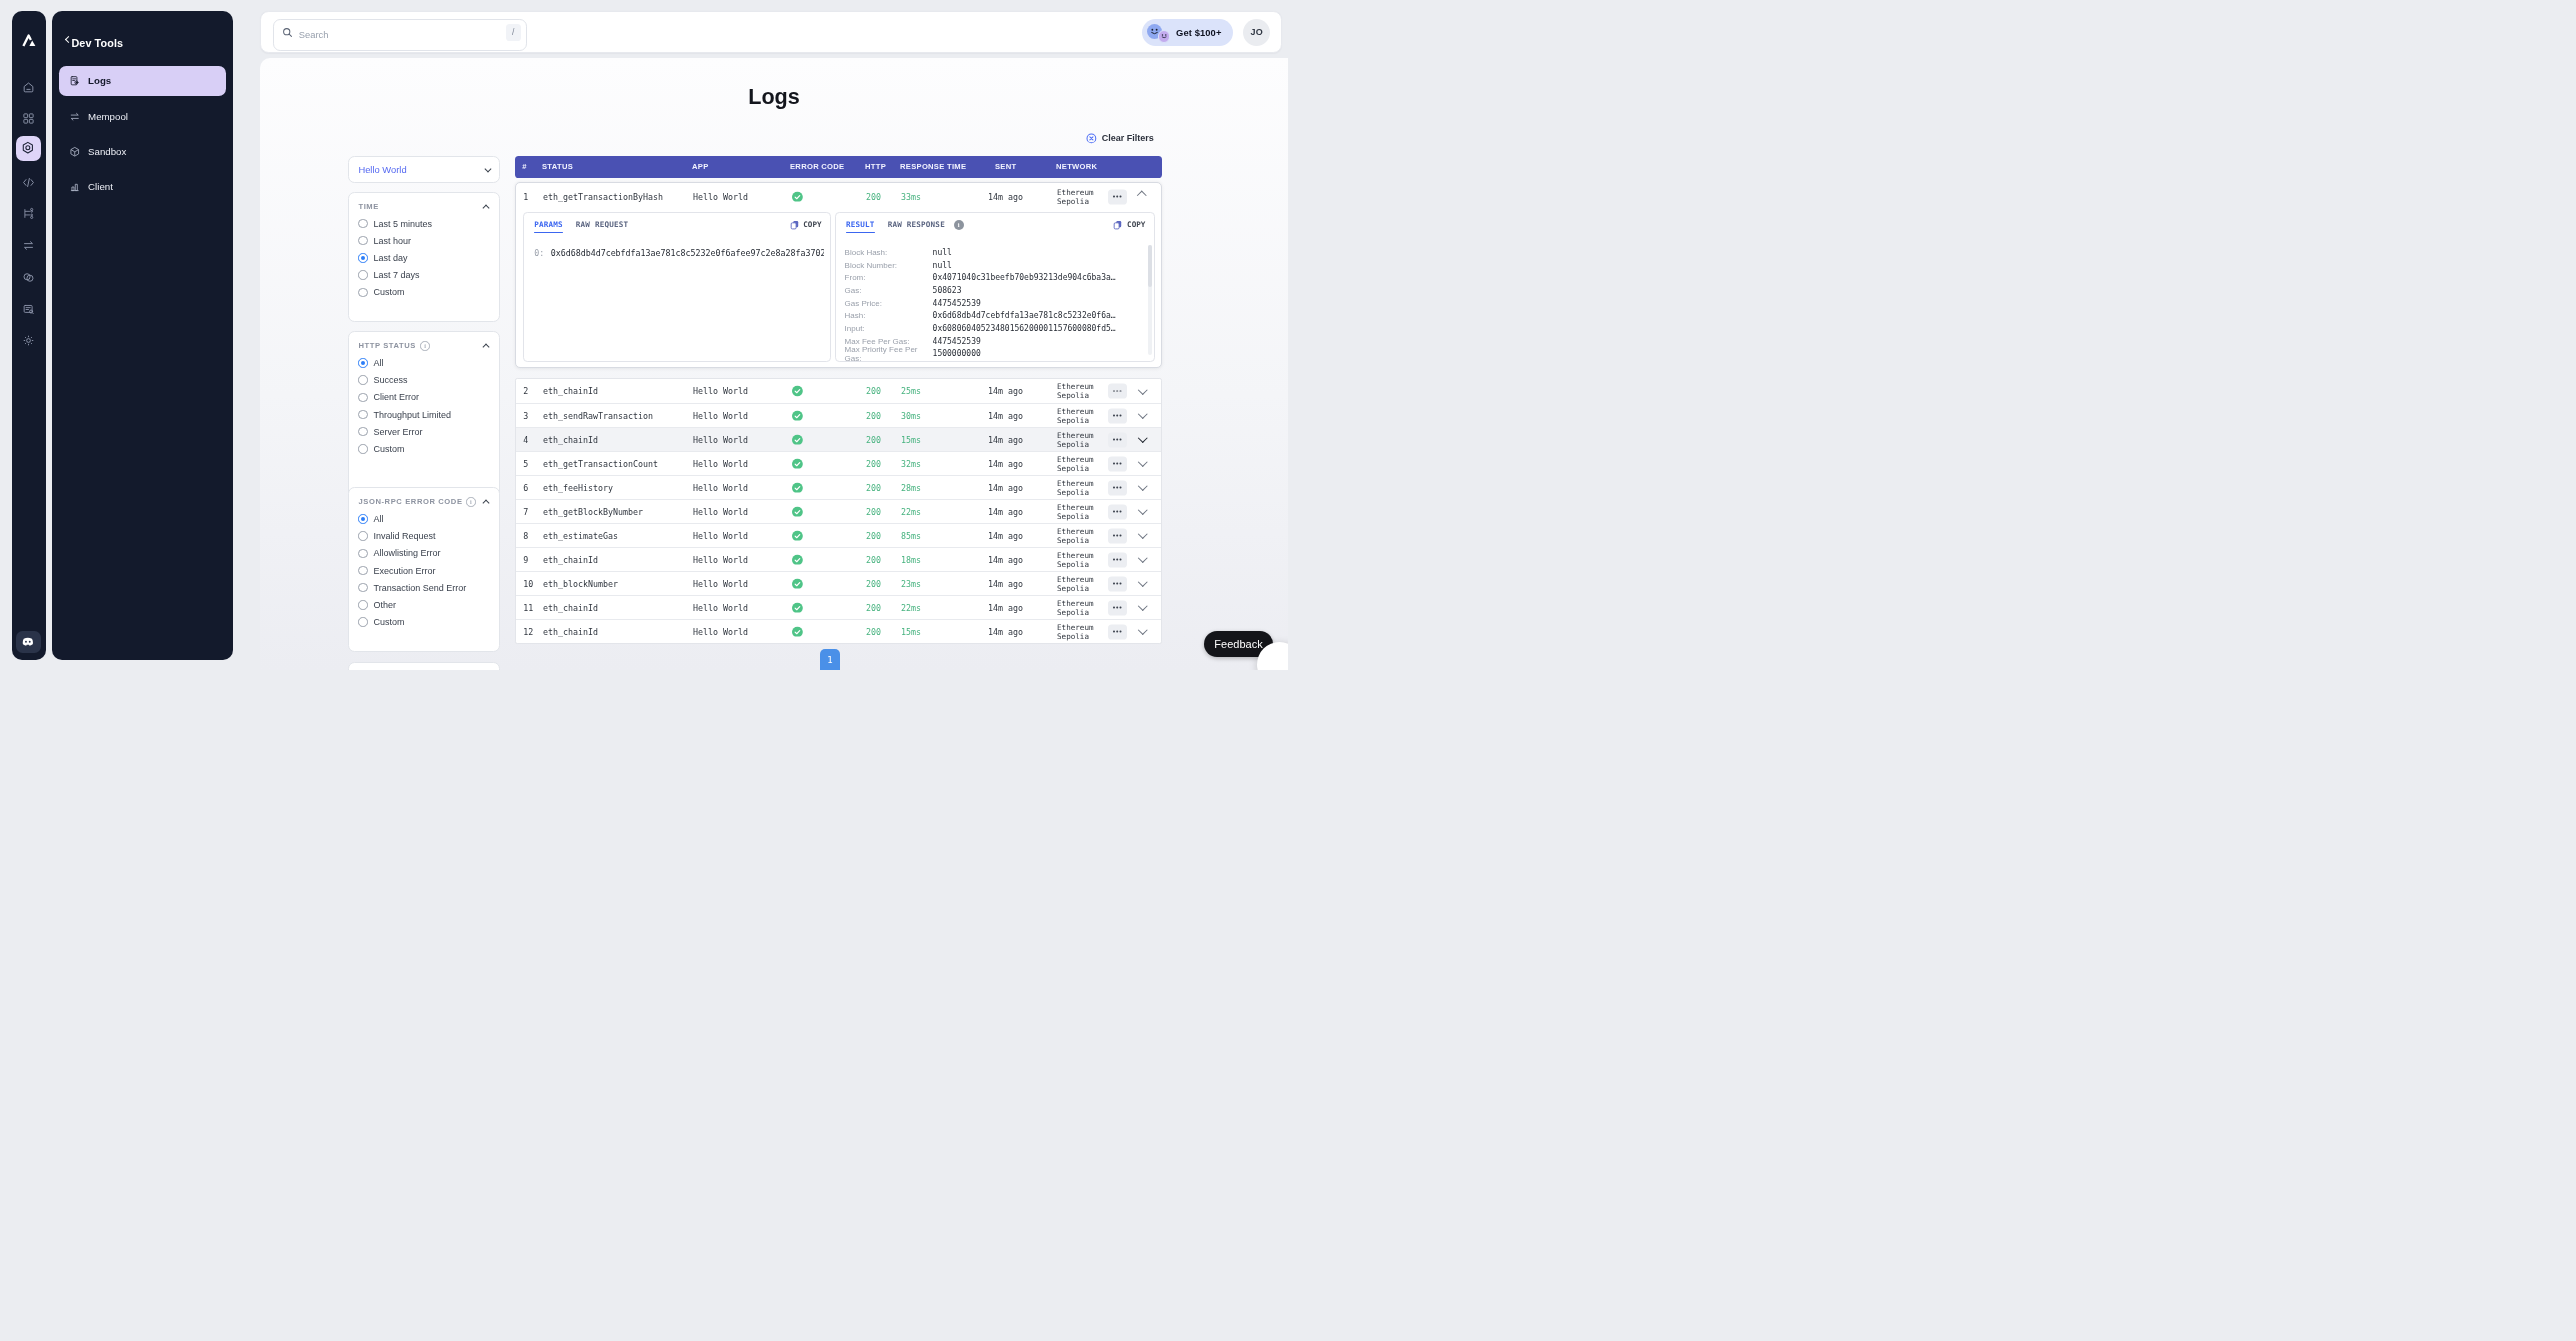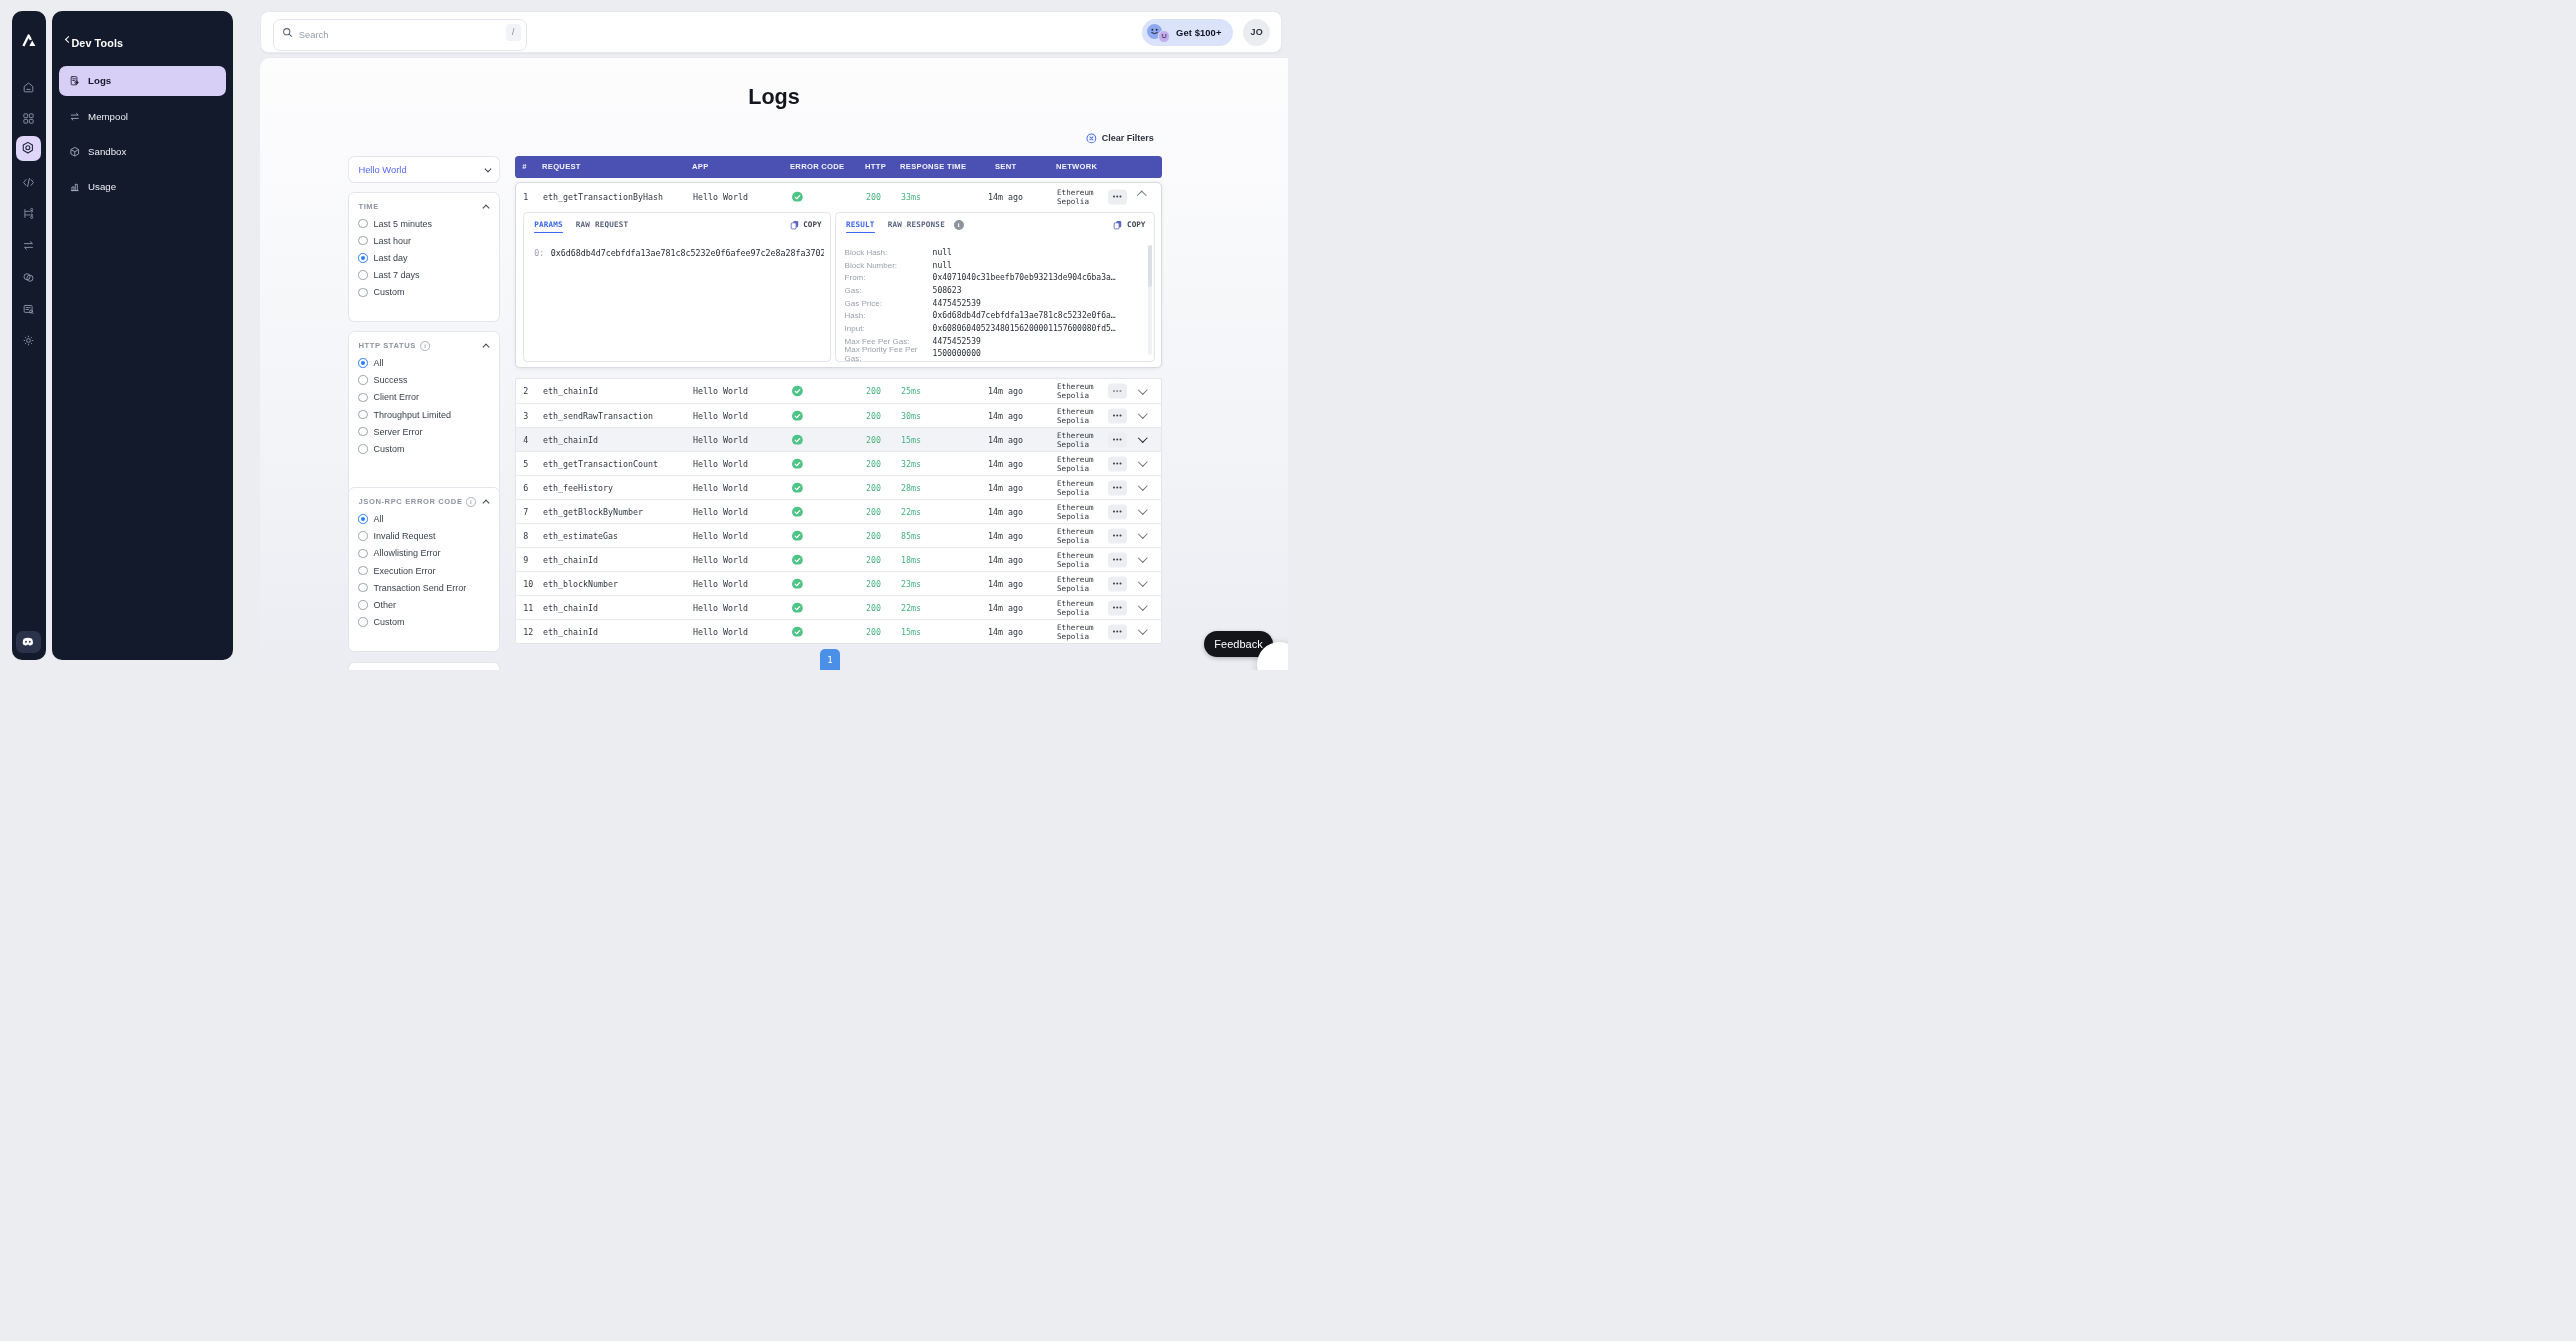--- a/index.html
+++ b/index.html
@@ -299,21 +299,21 @@
     <span>Sandbox</span>
   </div>
   <div class="dp-item" style="top:164px">
     <svg viewBox="0 0 18 18">
         <g stroke="currentColor" stroke-width="1.3" fill="none" stroke-linejoin="round">
           <path d="M3 15 H15"></path>
           <rect x="4.6" y="9.4" width="3.2" height="5.6"></rect>
           <rect x="9.8" y="5.2" width="3.2" height="9.8"></rect>
         </g>
       </svg>
-    <span>Usage</span>
+    <span>Client</span>
   </div>
 </aside>
 
 <header class="topbar">
   <div class="search">
     <span class="search-icon">
       <svg viewBox="0 0 16 16">
           <circle cx="7" cy="7" r="4.6" stroke="currentColor" stroke-width="1.5" fill="none"></circle>
           <line x1="10.6" y1="10.6" x2="14" y2="14" stroke="currentColor" stroke-width="1.5" stroke-linecap="round"></line>
         </svg>
@@ -487,21 +487,21 @@
     <span class="radio"></span>
     <span class="radio-label">Custom</span>
   </label>
 </div>
 </div>
 
 <div class="fcard card-partial"></div>
 
 <div class="thead">
   <span class="th c-num">#</span>
-  <span class="th c-method">REQUEST</span>
+  <span class="th c-method">STATUS</span>
   <span class="th c-app">APP</span>
   <span class="th c-err">ERROR CODE</span>
   <span class="th c-http">HTTP</span>
   <span class="th c-resp">RESPONSE TIME</span>
   <span class="th c-sent">SENT</span>
   <span class="th c-net">NETWORK</span>
 </div>
 
 <div class="xcard">
   <div class="rowline mono">

